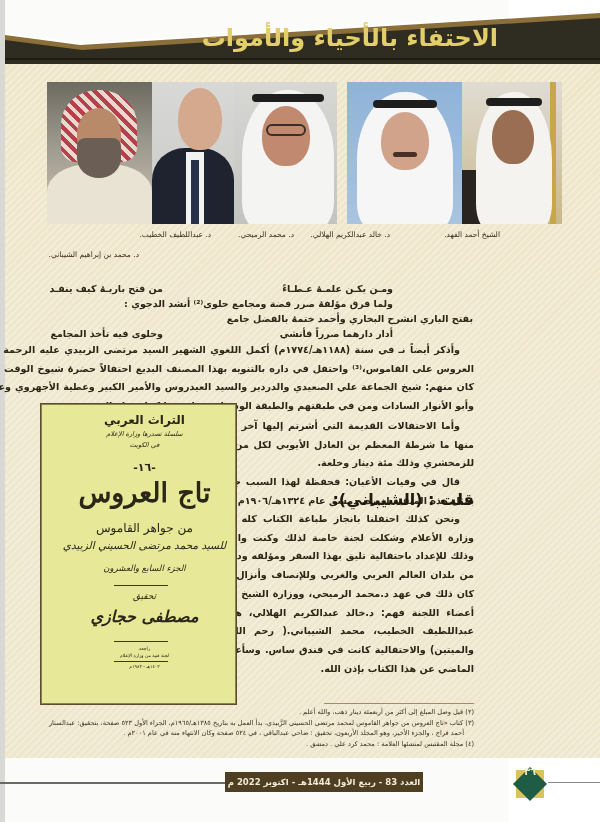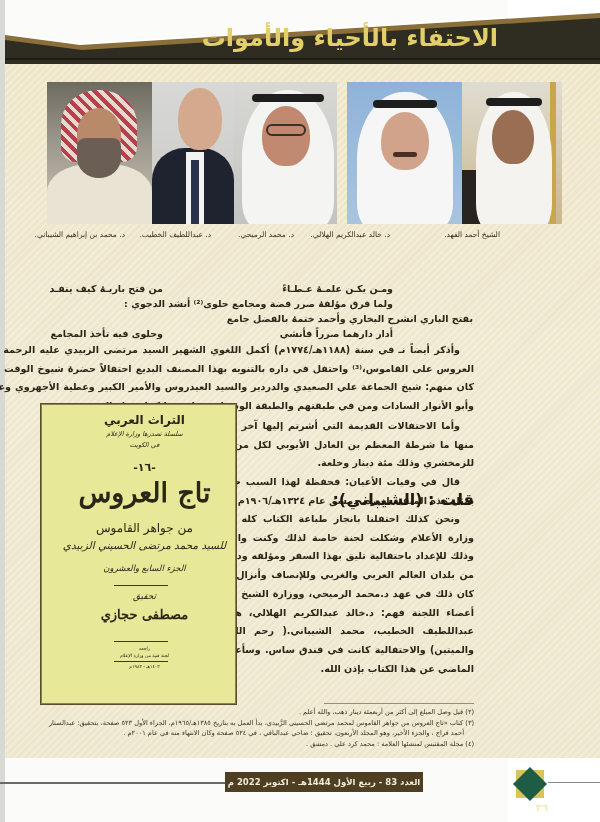--- a/index.html
+++ b/index.html
@@ -57,21 +57,21 @@
   
   .footer-rule-left { position: absolute; left: 0; top: 782px; width: 225px; height: 2px; background: #6c6a64; }
   .footer-rule-right { position: absolute; left: 548px; top: 782px; width: 52px; height: 1px; background: #888; }
   .issue-box {
     position: absolute; left: 225px; top: 772px; width: 198px; height: 20px;
     background: #4f3f22; color: #f1ebd8; font-size: 8.5px; font-weight: bold;
     direction: rtl; text-align: center; line-height: 20px; white-space: nowrap;
   }
   .brand { position: absolute; left: 434px; top: 762px; width: 75px; height: 40px; font-size: 28px; color: #3d3a34; direction: rtl; font-family: "DejaVu Serif", serif; letter-spacing: 1px; line-height: 40px; }
   .page-badge { position: absolute; left: 512px; top: 766px; width: 36px; height: 36px; }
-  .page-num { position: absolute; left: 512px; top: 802px; width: 36px; text-align: right; color: #f3e9b8; font-size: 10px; font-weight: bold; }
+  .page-num { position: absolute; left: 512px; top: 766px; width: 36px; text-align: center; color: #f3e9b8; font-size: 10px; font-weight: bold; }
 </style>
 </head>
 <body>
 
 <div class="page">
   <div class="left-edge"></div>
 
   <div class="panel"></div>
 
   <svg class="header-svg" viewBox="0 0 600 64">
@@ -124,21 +124,21 @@
       <div class="agal" style="left:24px;top:16px;width:56px;"></div>
       <div class="head" style="left:30px;top:28px;width:42px;height:54px;background:#9a6e52;"></div>
     </div>
   </div>
 
   <div class="captions">
     <span class="caption" style="right:100px;">الشيخ أحمد الفهد.</span>
     <span class="caption" style="right:210px;">د. خالد عبدالكريم الهلالي.</span>
     <span class="caption" style="right:306px;">د. محمد الرميحي.</span>
     <span class="caption" style="right:389px;">د. عبداللطيف الخطيب.</span>
-    <span class="caption" style="right:475px;">د. محمد بن إبراهيم الشيباني.</span>
+    <span class="caption" style="right:461px;margin-top:20px;">د. محمد بن إبراهيم الشيباني.</span>
   </div>
 
   <div class="verse" style="right:115px;top:283px;">ومـن يكـن علمـهُ عـطـاءً</div>
   <div class="verse" style="right:345px;top:283px;">من فتح باريـهُ كيف ينفـد</div>
   <div class="verse" style="right:115px;top:298px;">ولما فرق مؤلفهُ صرر فضة ومجامع حلوى⁽²⁾ أنشد الدجوي :</div>
   <div class="verse" style="right:35px;top:313px;">بفتح الباري انشرح البخاري وأحمد ختمهُ بالفضل جامع</div>
   <div class="verse" style="right:115px;top:328px;">أدار دارهما صرراً فأنشي</div>
   <div class="verse" style="right:345px;top:328px;">وحلوى فيه تأخذ المجامع</div>
 
   <div class="para" style="right:34px;top:341px;width:530px;">
@@ -161,21 +161,21 @@
       <div class="line" style="top:8px;font-size:12px;font-weight:bold;">التراث العربي</div>
       <div class="line" style="top:25px;font-size:6.5px;font-style:italic;">سلسلة تصدرها وزارة الإعلام</div>
       <div class="line" style="top:36px;font-size:6.5px;font-style:italic;">في الكويت</div>
       <div class="line" style="top:56px;font-size:11px;font-weight:bold;">-١٦-</div>
       <div class="line" style="top:72px;font-size:27px;font-family:'DejaVu Serif',serif;font-weight:bold;">تاج العروس</div>
       <div class="line" style="top:116px;font-size:12px;font-family:'DejaVu Serif',serif;">من جواهر القاموس</div>
       <div class="line" style="top:134px;font-size:10.5px;font-family:'DejaVu Serif',serif;font-style:italic;">للسيد محمد مرتضى الحسيني الزبيدي</div>
       <div class="line" style="top:158px;font-size:8.5px;font-family:'DejaVu Serif',serif;font-style:italic;">الجزء السابع والعشرون</div>
       <div class="sep" style="top:180px;"></div>
       <div class="line" style="top:186px;font-size:9px;font-style:italic;">تحقيق</div>
-      <div class="line" style="top:202px;font-size:13px;font-weight:bold;font-family:'DejaVu Serif',serif;">مصطفى حجازي</div>
+      <div class="line" style="top:202px;font-size:16px;font-weight:bold;font-style:italic;font-family:'DejaVu Serif',serif;">مصطفى حجازي</div>
       <div class="sep" style="top:236px;"></div>
       <div class="line" style="top:241px;font-size:4.5px;">راجعه</div>
       <div class="line" style="top:248px;font-size:4.5px;">لجنة فنية من وزارة الإعلام</div>
       <div class="sep" style="top:256px;"></div>
       <div class="line" style="top:259px;font-size:4.5px;">١٤٠٣هـ - ١٩٨٣م</div>
     </div>
   </div>
 
   <div class="footnote-rule"></div>
   <div class="footnotes">

